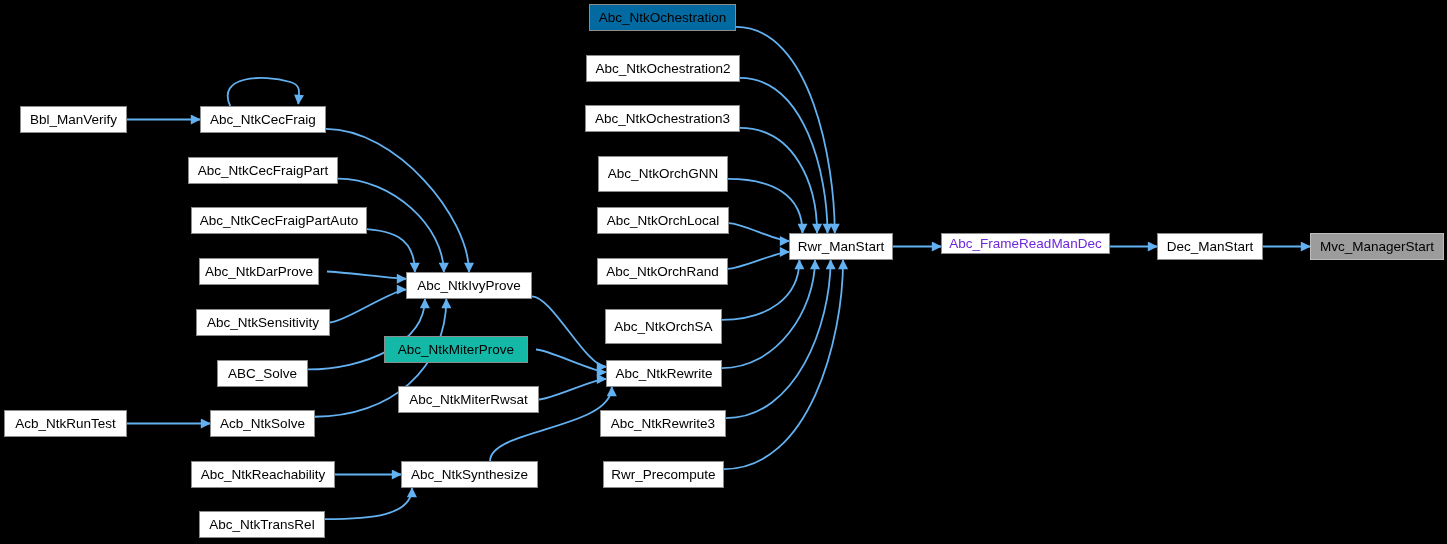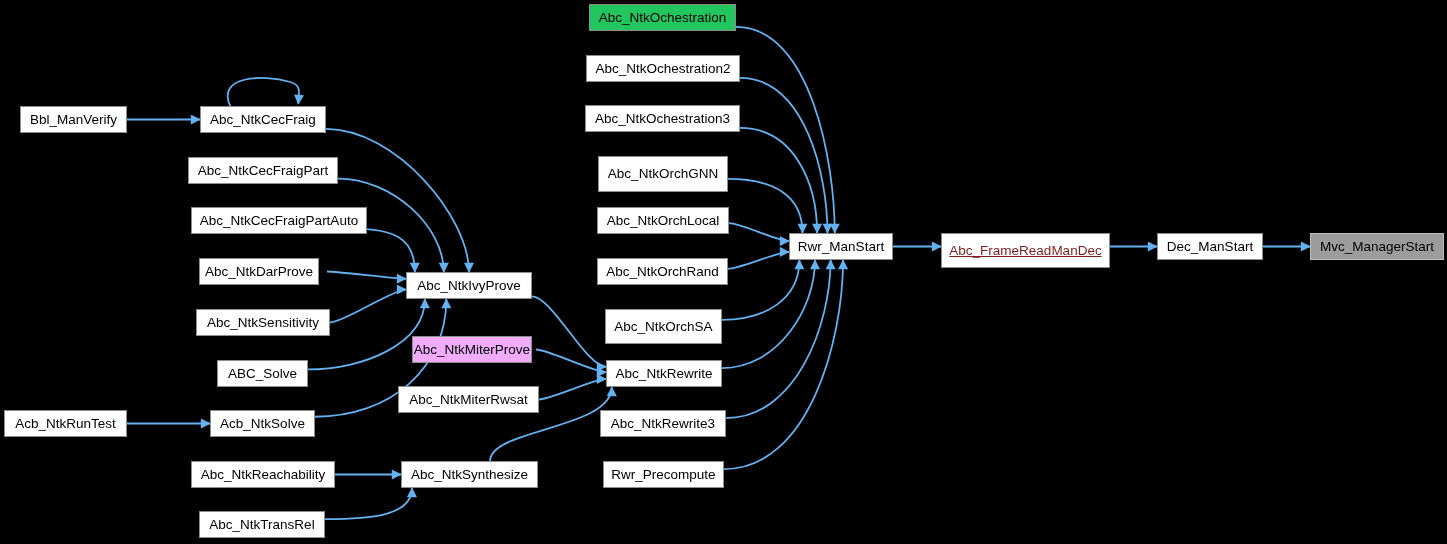--- a/index.html
+++ b/index.html
@@ -87,31 +87,31 @@
       <div class="node" style="left: 188px; top: 157px; width: 150px; height: 27px; background: rgb(255, 255, 255); border: 1px solid rgb(140, 140, 140); color: rgb(0, 0, 0);">Abc_NtkCecFraigPart</div>
       <div class="node" style="left: 175px; top: 207px; width: 176px; height: 27px; background: rgb(255, 255, 255); border: 1px solid rgb(140, 140, 140); color: rgb(0, 0, 0); margin-left: 16px;">Abc_NtkCecFraigPartAuto</div>
       <div class="node" style="left: 199px; top: 258px; width: 120px; height: 27px; background: rgb(255, 255, 255); border: 1px solid rgb(140, 140, 140); color: rgb(0, 0, 0);">Abc_NtkDarProve</div>
       <div class="node" style="left: 196px; top: 309px; width: 134px; height: 27px; background: rgb(255, 255, 255); border: 1px solid rgb(140, 140, 140); color: rgb(0, 0, 0);">Abc_NtkSensitivity</div>
       <div class="node" style="left: 217px; top: 360px; width: 91px; height: 27px; background: rgb(255, 255, 255); border: 1px solid rgb(140, 140, 140); color: rgb(0, 0, 0);">ABC_Solve</div>
       <div class="node" style="left: 4px; top: 410px; width: 123px; height: 27px; background: rgb(255, 255, 255); border: 1px solid rgb(140, 140, 140); color: rgb(0, 0, 0);">Acb_NtkRunTest</div>
       <div class="node" style="left: 210px; top: 410px; width: 105px; height: 27px; background: rgb(255, 255, 255); border: 1px solid rgb(140, 140, 140); color: rgb(0, 0, 0);">Acb_NtkSolve</div>
       <div class="node" style="left: 191px; top: 461px; width: 144px; height: 27px; background: rgb(255, 255, 255); border: 1px solid rgb(140, 140, 140); color: rgb(0, 0, 0);">Abc_NtkReachability</div>
       <div class="node" style="left: 199px; top: 511px; width: 126px; height: 27px; background: rgb(255, 255, 255); border: 1px solid rgb(140, 140, 140); color: rgb(0, 0, 0);">Abc_NtkTransRel</div>
       <div class="node" style="left: 406px; top: 272px; width: 126px; height: 27px; background: rgb(255, 255, 255); border: 1px solid rgb(140, 140, 140); color: rgb(0, 0, 0);">Abc_NtkIvyProve</div>
-      <div class="node" style="left: 412px; top: 336px; width: 120px; height: 27px; background: #f0abfc; border: 1px solid rgb(140, 140, 140); color: rgb(0, 0, 0);">Abc_NtkMiterProve</div>
+      <div class="node" style="left: 384px; top: 336px; width: 144px; height: 27px; background: #14b8a6; border: 1px solid rgb(140, 140, 140); color: rgb(0, 0, 0);">Abc_NtkMiterProve</div>
       <div class="node" style="left: 398px; top: 386px; width: 141px; height: 27px; background: rgb(255, 255, 255); border: 1px solid rgb(140, 140, 140); color: rgb(0, 0, 0);">Abc_NtkMiterRwsat</div>
       <div class="node" style="left: 401px; top: 461px; width: 137px; height: 27px; background: rgb(255, 255, 255); border: 1px solid rgb(140, 140, 140); color: rgb(0, 0, 0);">Abc_NtkSynthesize</div>
-      <div class="node" style="left: 589px; top: 4px; width: 147px; height: 27px; background: #22c55e; border: 1px solid rgb(140, 140, 140); color: rgb(0, 0, 0);">Abc_NtkOchestration</div>
+      <div class="node" style="left: 589px; top: 4px; width: 147px; height: 27px; background: #0369a1; border: 1px solid rgb(140, 140, 140); color: rgb(0, 0, 0);">Abc_NtkOchestration</div>
       <div class="node" style="left: 586px; top: 55px; width: 154px; height: 27px; background: rgb(255, 255, 255); border: 1px solid rgb(140, 140, 140); color: rgb(0, 0, 0);">Abc_NtkOchestration2</div>
       <div class="node" style="left: 585px; top: 105px; width: 155px; height: 27px; background: rgb(255, 255, 255); border: 1px solid rgb(140, 140, 140); color: rgb(0, 0, 0);">Abc_NtkOchestration3</div>
       <div class="node" style="left: 598px; top: 156px; width: 130px; height: 36px; background: rgb(255, 255, 255); border: 1px solid rgb(140, 140, 140); color: rgb(0, 0, 0);">Abc_NtkOrchGNN</div>
       <div class="node" style="left: 597px; top: 207px; width: 132px; height: 27px; background: rgb(255, 255, 255); border: 1px solid rgb(140, 140, 140); color: rgb(0, 0, 0);">Abc_NtkOrchLocal</div>
       <div class="node" style="left: 597px; top: 258px; width: 131px; height: 27px; background: rgb(255, 255, 255); border: 1px solid rgb(140, 140, 140); color: rgb(0, 0, 0);">Abc_NtkOrchRand</div>
       <div class="node" style="left: 605px; top: 309px; width: 117px; height: 35px; background: rgb(255, 255, 255); border: 1px solid rgb(140, 140, 140); color: rgb(0, 0, 0);">Abc_NtkOrchSA</div>
       <div class="node" style="left: 606px; top: 360px; width: 116px; height: 27px; background: rgb(255, 255, 255); border: 1px solid rgb(140, 140, 140); color: rgb(0, 0, 0);">Abc_NtkRewrite</div>
       <div class="node" style="left: 600px; top: 410px; width: 126px; height: 27px; background: rgb(255, 255, 255); border: 1px solid rgb(140, 140, 140); color: rgb(0, 0, 0);">Abc_NtkRewrite3</div>
       <div class="node" style="left: 603px; top: 461px; width: 121px; height: 27px; background: rgb(255, 255, 255); border: 1px solid rgb(140, 140, 140); color: rgb(0, 0, 0);">Rwr_Precompute</div>
       <div class="node" style="left: 789px; top: 233px; width: 104px; height: 27px; background: rgb(255, 255, 255); border: 1px solid rgb(140, 140, 140); color: rgb(0, 0, 0);">Rwr_ManStart</div>
-      <div class="node" style="left: 941px; top: 233px; width: 169px; height: 35px; background: rgb(255, 255, 255); border: 1px solid rgb(140, 140, 140); color: #7f1d1d; text-decoration: underline;">Abc_FrameReadManDec</div>
+      <div class="node" style="left: 941px; top: 233px; width: 169px; height: 21px; background: rgb(255, 255, 255); border: 1px solid rgb(140, 140, 140); color: #6d28d9;">Abc_FrameReadManDec</div>
       <div class="node" style="left: 1157px; top: 233px; width: 106px; height: 27px; background: rgb(255, 255, 255); border: 1px solid rgb(140, 140, 140); color: rgb(0, 0, 0);">Dec_ManStart</div>
       <div class="node focus" style="left: 1310px; top: 233px; width: 134px; height: 27px; background: rgb(156, 156, 156); border: 1px solid rgb(188, 188, 188); color: rgb(0, 0, 0);">Mvc_ManagerStart</div>
     </div>
 </div>
 
 </body></html>

